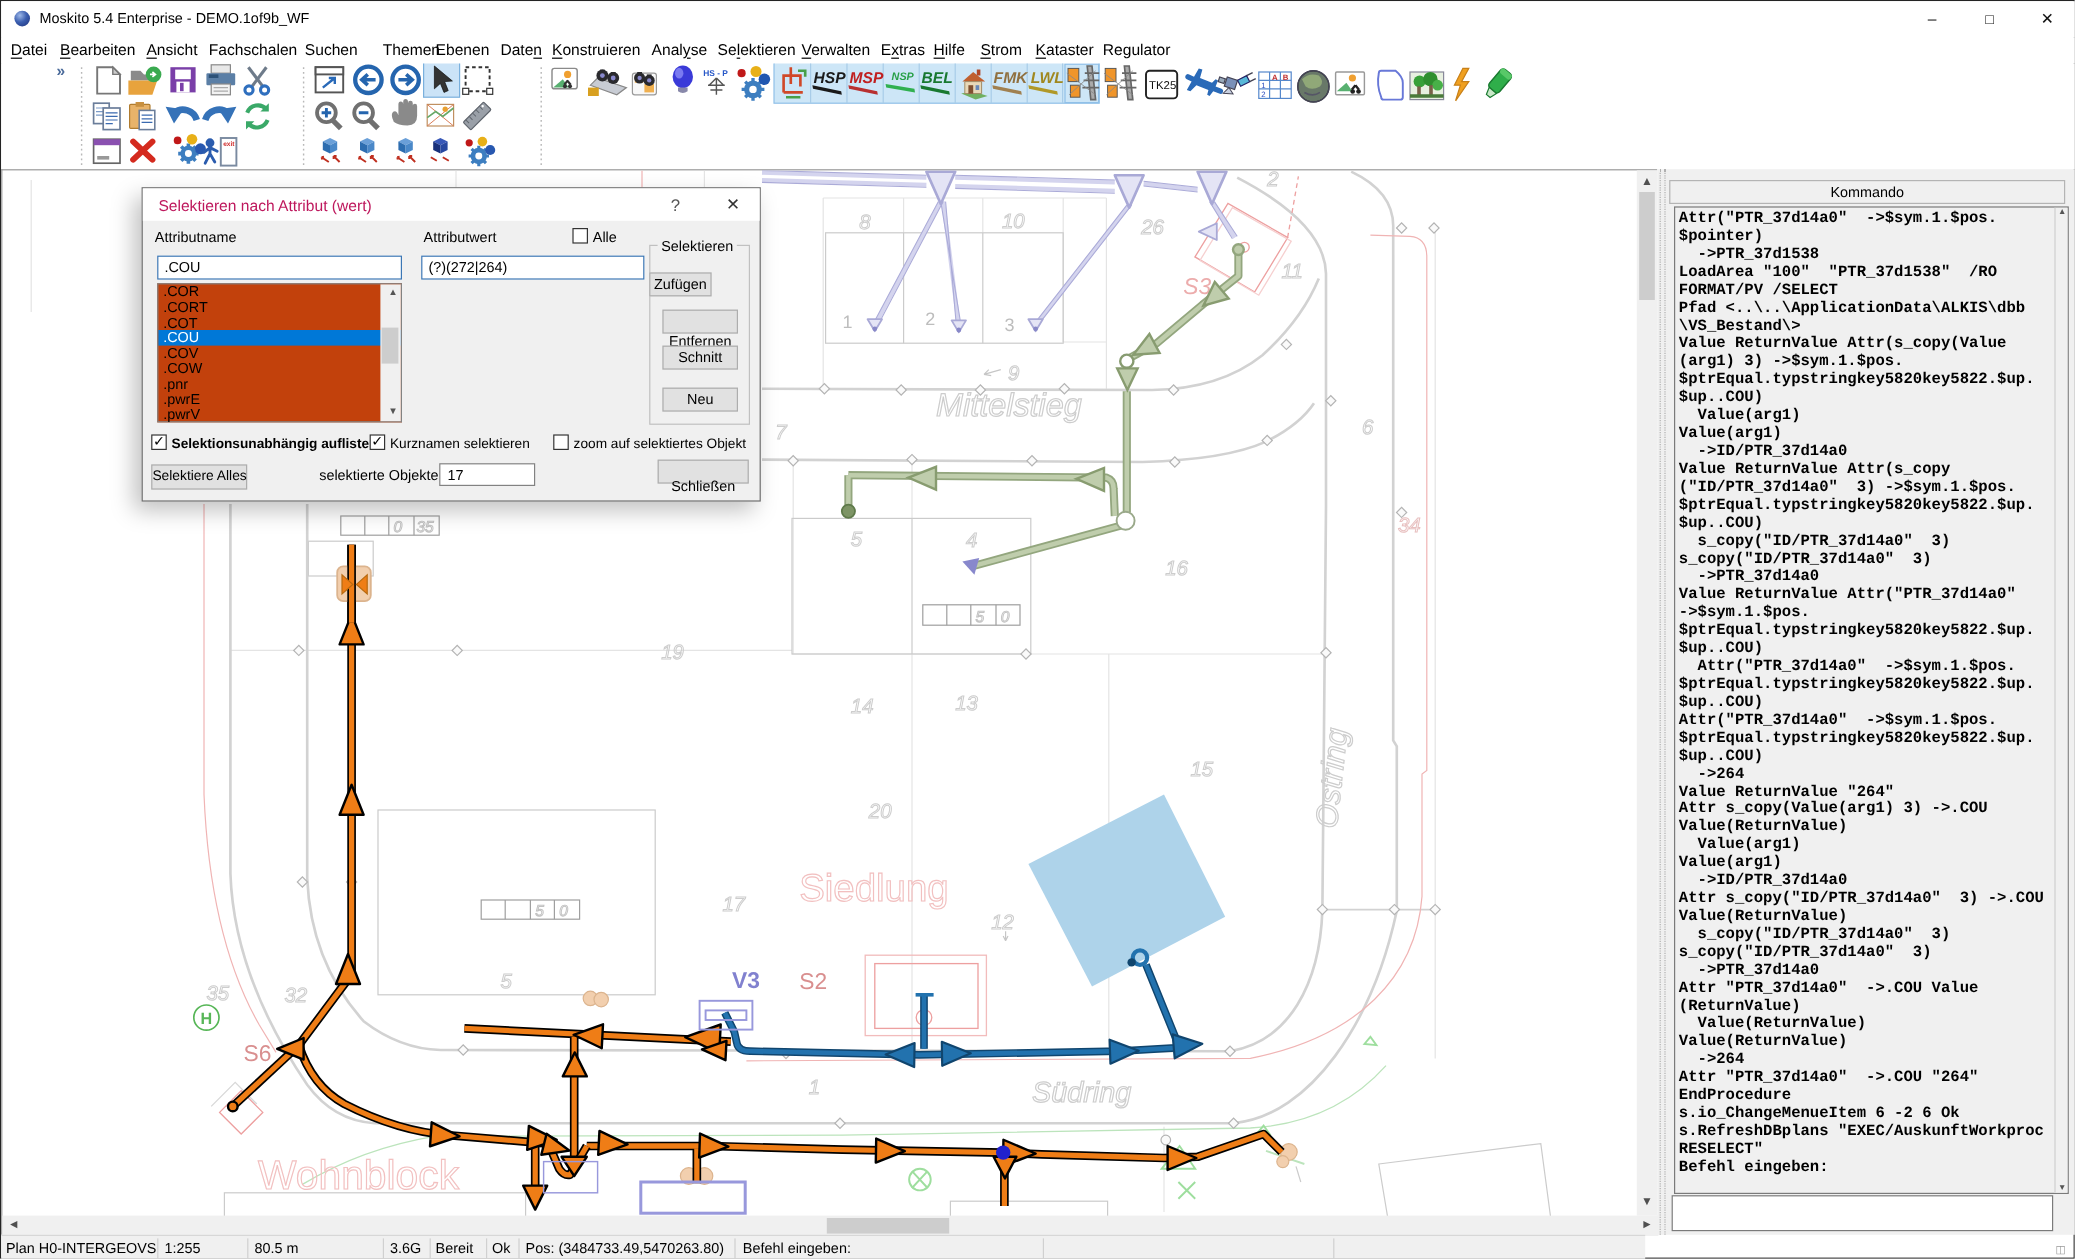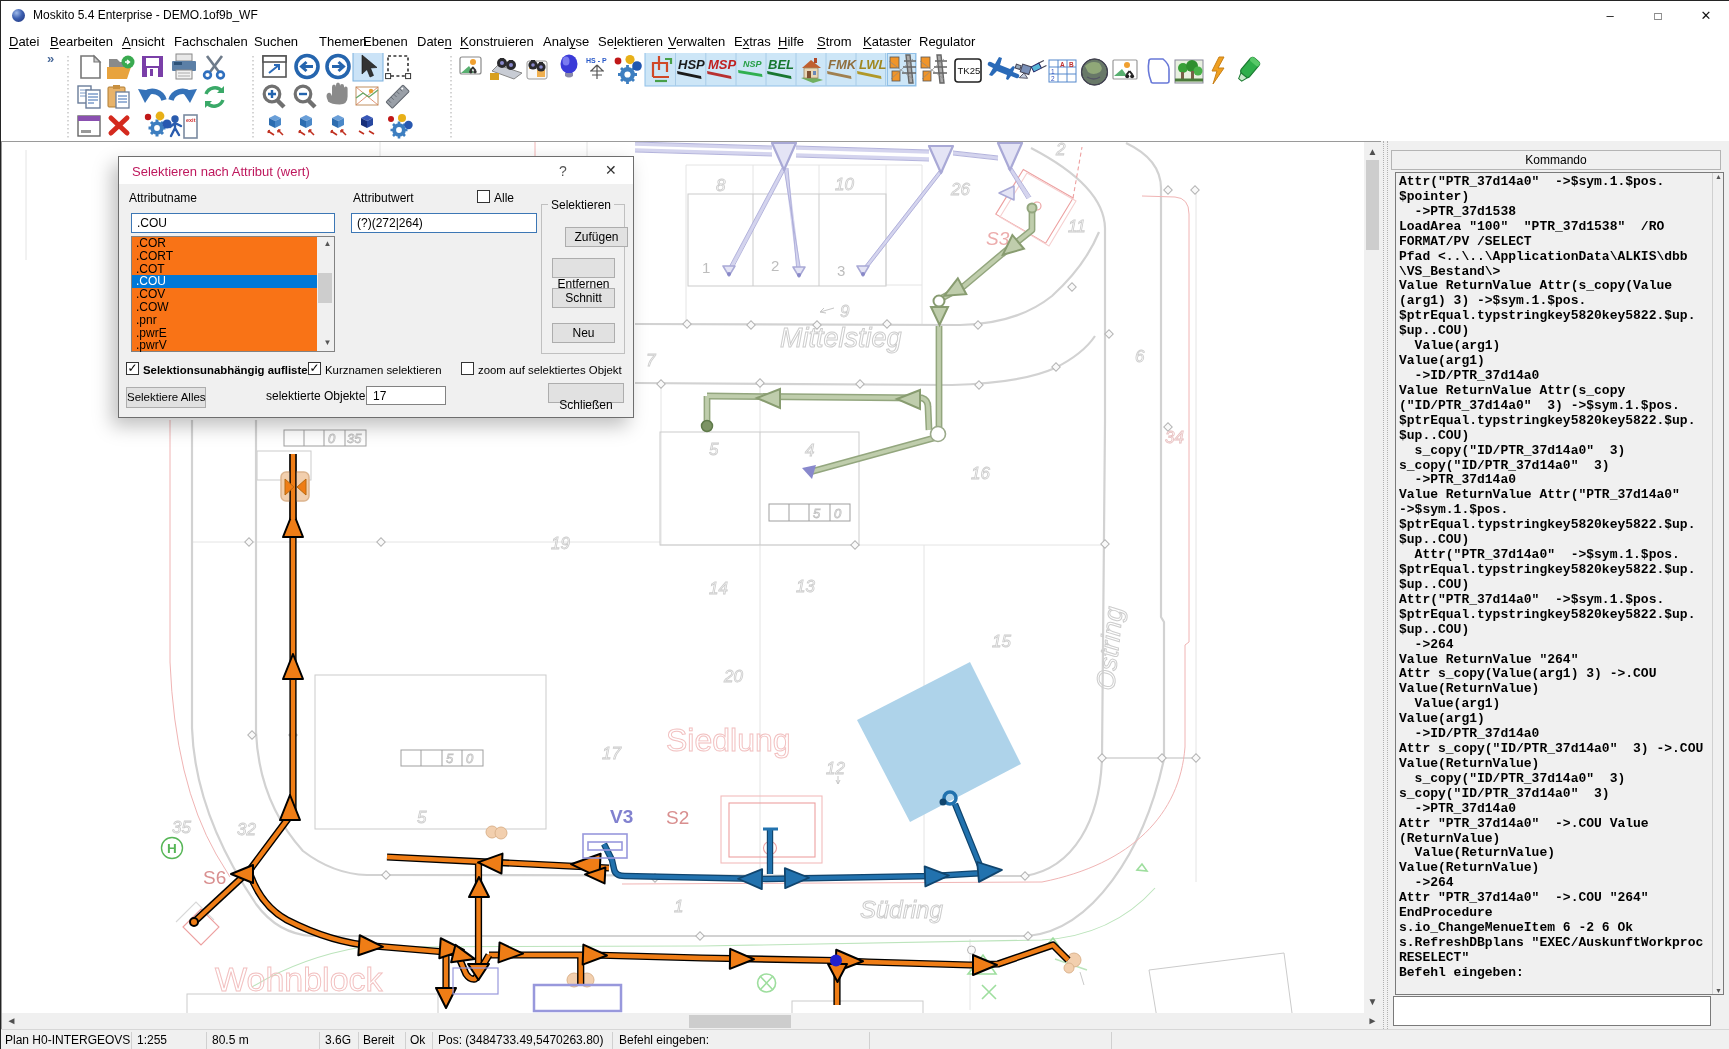--- a/index.html
+++ b/index.html
@@ -22,33 +22,33 @@
 
 .sb { position:absolute; background:#f0f0f0; }
 .sb-thumb { position:absolute; background:#cdcdcd; }
 .sb-arrow { position:absolute; color:#505050; font-size:10px; line-height:15px; text-align:center; font-family:"Liberation Sans",sans-serif; }
 
 #dlg { position:absolute; left:117px; top:155px; width:516px; height:262px; background:#f0f0f0; border:1px solid #6e6e6e; box-shadow:-6px 8px 18px rgba(0,0,0,0.25); font-size:12px; color:#000; }
 #dlg-title { position:absolute; left:0; top:0; width:100%; height:27px; background:#fff; }
 #dlg-title span { position:absolute; left:13px; top:7px; color:#be185d; font-size:13px; }
 .dlbl { position:absolute; font-size:12px; color:#000; }
 .dinput { position:absolute; background:#fff; border:1px solid #3c77b5; font-size:12px; padding:2px 0 0 5px; }
-.dlist { position:absolute; background:#f97316; border:1px solid #828282; font-size:12px; }
+.dlist { position:absolute; background:#c2410c; border:1px solid #828282; font-size:12px; }
 .dlist div { height:12.8px; line-height:12.9px; padding-left:4px; }
 .dbtn { position:absolute; background:#e1e1e1; border:1px solid #adadad; font-size:12px; text-align:center; color:#000; }
 .cb { position:absolute; width:13px; height:13px; background:#fff; border:1px solid #333; font-size:12px; line-height:11px; text-align:center; color:#000; }
 .dlbl2 { position:absolute; font-size:11.4px; color:#000; white-space:nowrap; }
 
 #rpanel { position:absolute; left:1380px; top:140px; width:349px; height:888px; background:#f0f0f0; }
 #kmd-head { position:absolute; left:10px; top:9px; width:330px; height:20px; background:#f0f0f0; border:1px solid #b4b4b4; text-align:center; font-size:12px; padding-top:2px; color:#000; }
 #console { position:absolute; left:14px; top:31px; width:329px; height:823px; background:#f0f0f0; border:1px solid #7a7a7a; overflow:hidden; }
 #console pre { font-family:"Liberation Mono",monospace; font-size:13px; line-height:14.92px; font-weight:bold; color:#000; margin:2px 0 0 3px; }
 #cmdline { position:absolute; left:12px; top:855px; width:318px; height:30px; background:#fff; border:1px solid #7a7a7a; }
 
-#statusbar { position:absolute; left:0; top:1028px; width:1729px; height:21px; background:#f0f0f0; border-top:1px solid #d7d7d7; font-size:12px; color:#000; }
+#statusbar { position:absolute; left:0; top:1028px; width:1370px; height:21px; background:#f0f0f0; border-top:1px solid #d7d7d7; font-size:12px; color:#000; }
 #statusbar span { position:absolute; top:3px; }
 .sdiv { position:absolute; top:2px; width:1px; height:17px; background:#d0d0d0; }
 </style>
 </head>
 <body>
 <div id="win">
 <div id="titlebar">
   <div id="title-ico"></div>
   <div id="title-txt">Moskito 5.4 Enterprise - DEMO.1of9b_WF</div>
   <div class="capbtn" style="left:1586px;">–</div>
@@ -772,21 +772,21 @@
         <div>.pwrE</div>
         <div>.pwrV</div>
     <div style="position:absolute;right:0;top:0;width:17px;height:114px;background:#f0f0f0;padding:0;">
       <div style="position:absolute;top:1px;left:0;width:17px;text-align:center;font-size:8px;color:#555;">▲</div>
       <div style="position:absolute;top:36px;left:1px;width:14px;height:30px;background:#cdcdcd;"></div>
       <div style="position:absolute;bottom:1px;left:0;width:17px;text-align:center;font-size:8px;color:#555;">▼</div>
     </div>
   </div>
   <div style="position:absolute;left:422px;top:47px;width:84px;height:150px;border:1px solid #c0c0c0;"></div>
   <div class="dlbl" style="left:429px;top:41px;background:#f0f0f0;padding:0 3px;">Selektieren</div>
-  <div class="dbtn" style="left:446px;top:70px;width:63px;height:20px;padding-top:2px;">Zufügen</div>
+  <div class="dbtn" style="left:422px;top:70px;width:52px;height:20px;padding-top:2px;">Zufügen</div>
   <div class="dbtn" style="left:433px;top:101px;width:63px;height:20px;padding-top:18px;">Entfernen</div>
   <div class="dbtn" style="left:433px;top:131px;width:63px;height:20px;padding-top:2px;">Schnitt</div>
   <div class="dbtn" style="left:433px;top:166px;width:63px;height:20px;padding-top:2px;">Neu</div>
   <div class="cb" style="left:7px;top:205px;">✓</div>
       <div class="dlbl2" style="left:24px;top:207px;font-weight:bold;">Selektionsunabhängig auflisten</div>
   <div class="cb" style="left:189px;top:205px;">✓</div>
       <div class="dlbl2" style="left:206px;top:207px;">Kurznamen selektieren</div>
   <div class="cb" style="left:342px;top:205px;"></div>
       <div class="dlbl2" style="left:359px;top:207px;">zoom auf selektiertes Objekt</div>
   <div class="dbtn" style="left:7px;top:230px;width:80px;height:21px;padding-top:3px;white-space:nowrap;font-size:11.5px;">Selektiere Alles</div>

